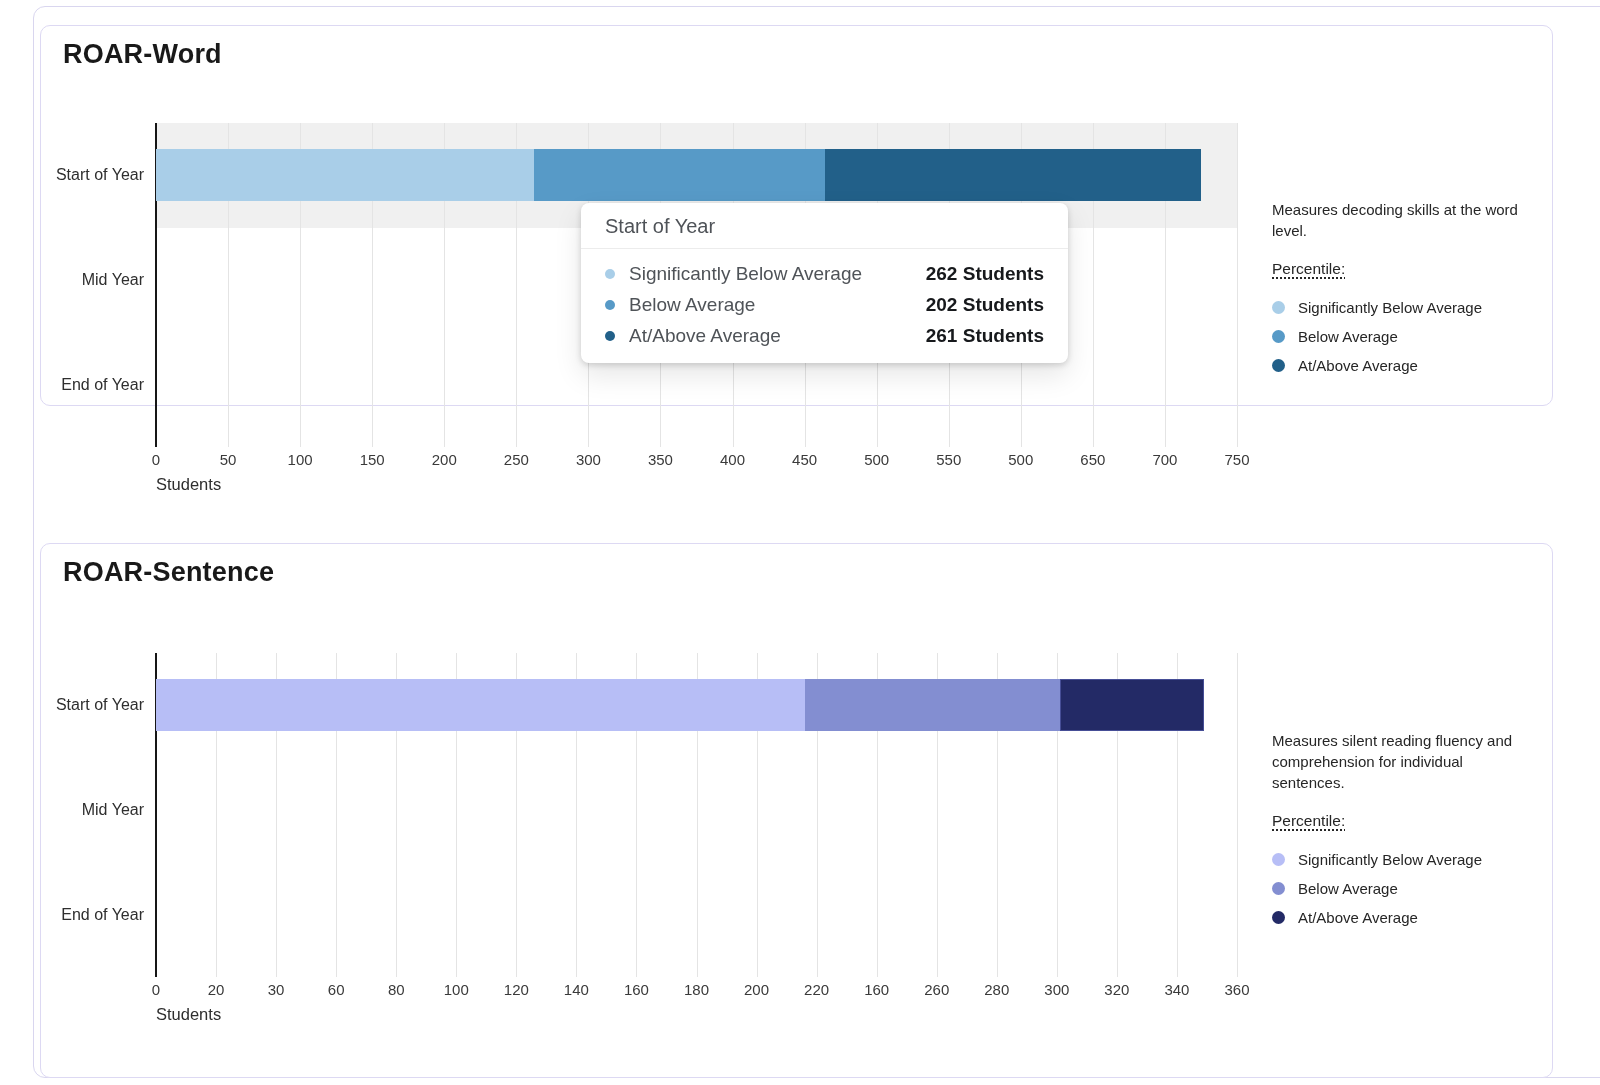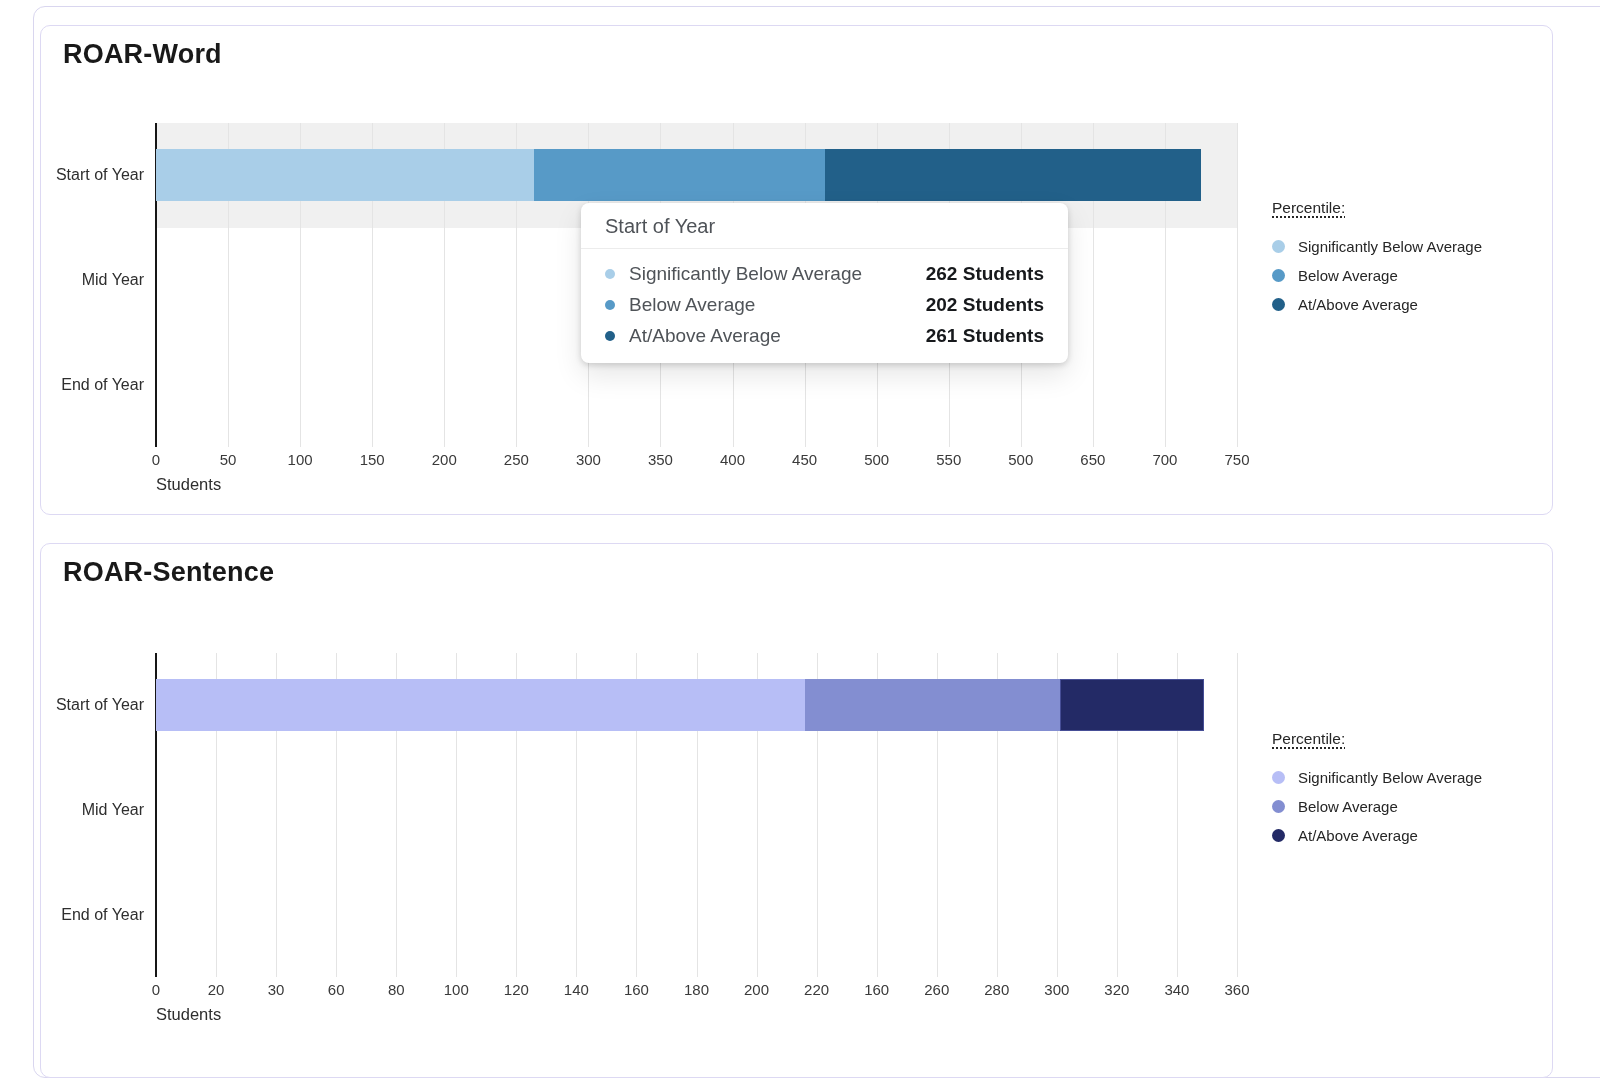--- a/index.html
+++ b/index.html
@@ -10,21 +10,21 @@
     font-family:"Liberation Sans","DejaVu Sans",sans-serif;
   }
   .outer-border {
     position:absolute; left:33px; top:6px; width:1640px; height:1072px;
     border:1px solid #d9d6ef; border-radius:12px;
   }
   .card {
     position:absolute; left:40px; width:1513px; background:#fff;
     border:1px solid #ddd9f3; border-radius:10px;
   }
-  .card1 { top:25px;  height:490px; }
+  .card1 { top:25px;  height:381px; }
   .card2 { top:543px; height:535px; }
   .card-title {
     position:absolute; left:22px; top:13px; margin:0;
     font-size:27px; font-weight:700; letter-spacing:.2px; color:#191919;
   }
   .plot { position:absolute; left:115px; width:1081px; height:314px; }
   .card1 .plot { top:97px; }
   .card2 .plot { top:109px; }
   .grid  { position:absolute; top:0; width:1px; height:324px; background:#e4e4e4; }
   .yaxis { position:absolute; left:-1px; top:0; width:2px; height:324px; background:#161616; }
@@ -106,20 +106,21 @@
         <div class="tick" style="left: 720.667px;">500</div>
         <div class="tick" style="left: 792.733px;">550</div>
         <div class="tick" style="left: 864.8px;">500</div>
         <div class="tick" style="left: 936.867px;">650</div>
         <div class="tick" style="left: 1008.93px;">700</div>
         <div class="tick" style="left: 1081px;">750</div>
       </div>
     </div>
 
   <aside class="panel">
+    <p class="desc">Measures decoding skills at the word level.</p>
     <p class="pct">Percentile:</p>
     <div class="legend">
         <div class="litem">
           <span class="ldot" style="background: rgb(169, 206, 232);"></span>
           <span>Significantly Below Average</span>
         </div>
         <div class="litem">
           <span class="ldot" style="background: rgb(87, 154, 199);"></span>
           <span>Below Average</span>
         </div>
@@ -199,20 +200,21 @@
         <div class="tick" style="left: 780.722px;">260</div>
         <div class="tick" style="left: 840.778px;">280</div>
         <div class="tick" style="left: 900.833px;">300</div>
         <div class="tick" style="left: 960.889px;">320</div>
         <div class="tick" style="left: 1020.94px;">340</div>
         <div class="tick" style="left: 1081px;">360</div>
       </div>
     </div>
 
   <aside class="panel">
+    <p class="desc">Measures silent reading fluency and comprehension for individual sentences.</p>
     <p class="pct">Percentile:</p>
     <div class="legend">
         <div class="litem">
           <span class="ldot" style="background: rgb(183, 190, 246);"></span>
           <span>Significantly Below Average</span>
         </div>
         <div class="litem">
           <span class="ldot" style="background: rgb(131, 142, 209);"></span>
           <span>Below Average</span>
         </div>

